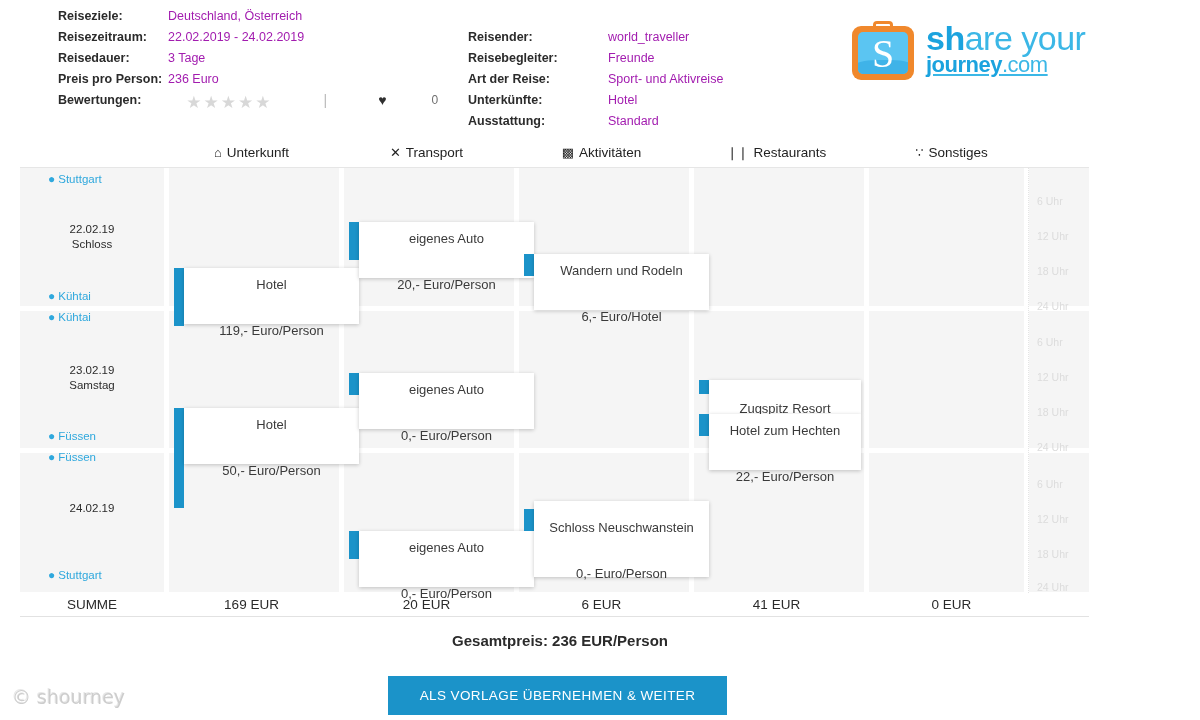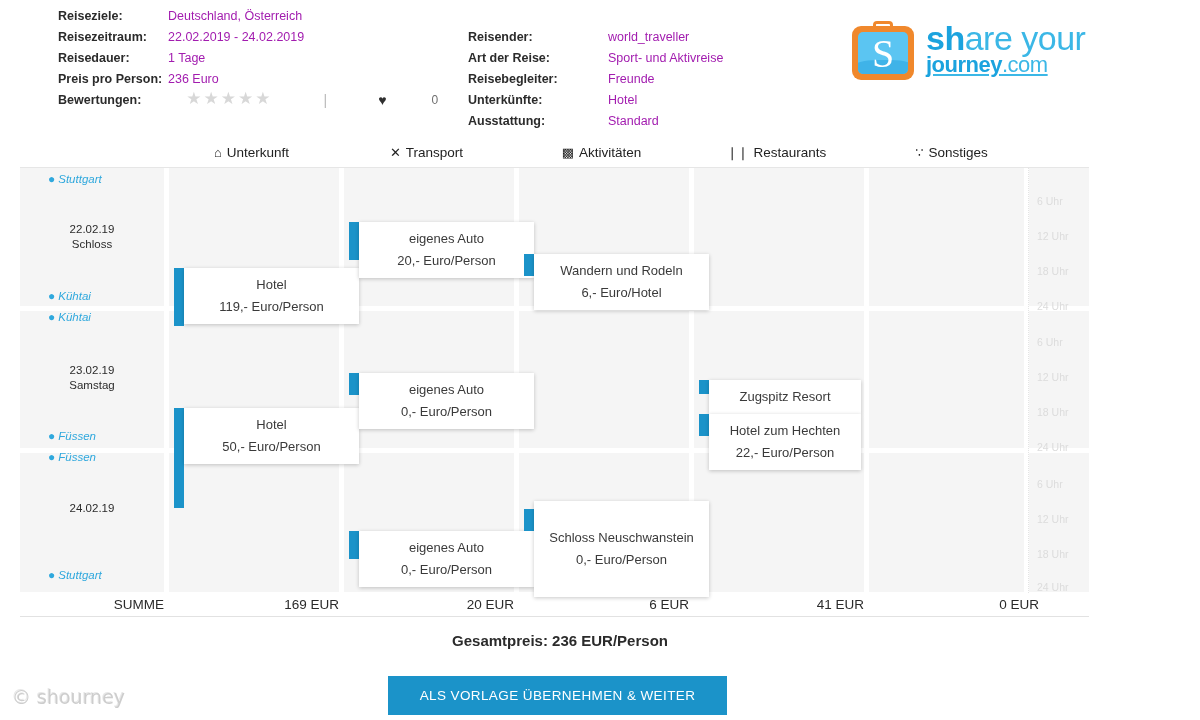--- a/index.html
+++ b/index.html
@@ -16,21 +16,21 @@
   .meta-col { position: absolute; font-size: 12.5px; line-height: 21px; }
   .meta-left  { left: 24px;  top: 6px;  width: 400px; }
   .meta-right { left: 448px; top: 27px; width: 380px; margin-left: 20px; }
   .meta-row { display: flex; align-items: flex-start; height: 21px; }
   .meta-label { font-weight: bold; color: #2b2b2b; }
   .meta-value { color: #a21caf; }
   .meta-left  .meta-label { width: 144px; padding-left: 34px; }
   .meta-right .meta-label { width: 140px; }
 
   
-  .rating-row { display: flex; align-items: flex-start; height: 21px; gap: 42px; }
+  .rating-row { display: flex; align-items: flex-end; height: 21px; gap: 42px; }
   .stars { display: flex; gap: 2px; margin-left: 3px; }
   .star { color: #d8d8d8; font-size: 17px; line-height: 17px; }
   .rate-div { color: #b9b9b9; margin: 0 9px 0 11px; font-size: 14px; }
   .heart { color: #2f2f2f; font-size: 14px; }
   .heart-count { color: #6f6f6f; font-size: 12px; margin-left: 3px; }
 
   
   .logo { position: absolute; left: 852px; top: 18px; display: flex; align-items: center; }
   .logo-case { position: relative; width: 62px; height: 62px; }
   .case-body {
@@ -77,21 +77,21 @@
     position: absolute; left: 20px; top: 167px; width: 1069px; height: 425px;
     background: #f5f5f5; border-top: 1px solid #e6e6e6;
   }
   .col-sep {
     position: absolute; top: 0; width: 5px; height: 425px; background: #ffffff;
   }
   .day-sep {
     position: absolute; left: 0; width: 1069px; height: 5px; background: #ffffff;
   }
   .daycol { position: absolute; left: 0; top: 0; width: 144px; height: 425px; }
-  .pin { position: absolute; font-size: 11.5px; color: #2fa8dd; white-space: nowrap; font-style: italic; }
+  .pin { position: absolute; font-size: 11.5px; color: #2fa8dd; white-space: nowrap; }
   .pin .pg { font-size: 12px; margin-right: 3px; }
   .datelbl {
     position: absolute; width: 144px; text-align: center;
     font-size: 11.5px; color: #2b2b2b; line-height: 15px;
   }
   .timeaxis { position: absolute; top: 0; left: 1009px; width: 60px; height: 425px; }
   .timetick {
     position: absolute; left: 8px; font-size: 10.5px; color: #dcdcdc; white-space: nowrap;
   }
   .timeline-v {
@@ -100,28 +100,28 @@
   }
 
   
   .bar { position: absolute; width: 10px; background: #1b93c9; }
   .card {
     position: absolute; background: #ffffff;
     box-shadow: 0 1px 4px rgba(0,0,0,0.22);
     display: flex; flex-direction: column; align-items: center; justify-content: center;
     font-size: 13px; color: #3a3a3a; line-height: 22px; text-align: center;
   }
-  .card .ln { white-space: nowrap; }
+  .card .ln { white-space: nowrap; margin-top: 24px; }
 
   
   .sumrow {
     position: absolute; left: 20px; top: 592px; width: 1069px; height: 25px;
     border-bottom: 1px solid #e2e2e2; display: flex; align-items: center;
   }
-  .sumcell { text-align: right; font-size: 13.5px; color: #2b2b2b; }
+  .sumcell { text-align: center; font-size: 13.5px; color: #2b2b2b; }
   .sum-label { width: 144px; }
   .sum-val { width: 175px; }
   .total {
     position: absolute; left: 0; top: 632px; width: 1120px; text-align: center;
     font-size: 15px; font-weight: bold; color: #2b2b2b;
   }
 
   
   .cta {
     position: absolute; left: 388px; top: 676px; width: 339px; height: 39px;
@@ -146,21 +146,21 @@
     <div class="meta-row">
       <span class="meta-label">Reiseziele:</span>
       <span class="meta-value">Deutschland, Österreich</span>
     </div>
     <div class="meta-row">
       <span class="meta-label">Reisezeitraum:</span>
       <span class="meta-value">22.02.2019 - 24.02.2019</span>
     </div>
     <div class="meta-row">
       <span class="meta-label">Reisedauer:</span>
-      <span class="meta-value">1 Tage</span>
+      <span class="meta-value">3 Tage</span>
     </div>
     <div class="meta-row">
       <span class="meta-label">Preis pro Person:</span>
       <span class="meta-value">236 Euro</span>
     </div>
     <div class="rating-row">
       <span class="meta-label">Bewertungen:</span>
       <span class="stars">
         <span class="star">★</span>
         <span class="star">★</span>
@@ -173,26 +173,26 @@
       <span class="heart-count">0</span>
     </div>
   </div>
 
   <div class="meta-col meta-right">
     <div class="meta-row">
       <span class="meta-label">Reisender:</span>
       <span class="meta-value">world_traveller</span>
     </div>
     <div class="meta-row">
+      <span class="meta-label">Reisebegleiter:</span>
+      <span class="meta-value">Freunde</span>
+    </div>
+    <div class="meta-row">
       <span class="meta-label">Art der Reise:</span>
       <span class="meta-value">Sport- und Aktivreise</span>
-    </div>
-    <div class="meta-row">
-      <span class="meta-label">Reisebegleiter:</span>
-      <span class="meta-value">Freunde</span>
     </div>
     <div class="meta-row">
       <span class="meta-label">Unterkünfte:</span>
       <span class="meta-value">Hotel</span>
     </div>
     <div class="meta-row">
       <span class="meta-label">Ausstattung:</span>
       <span class="meta-value">Standard</span>
     </div>
   </div>
@@ -307,21 +307,21 @@
       <div class="ln">0,- Euro/Person</div>
     </div>
 
     <div class="bar" style="left:504px; top:86px; height:22px"></div>
     <div class="card" style="left:514px; top:86px; width:175px; height:56px">
       <div class="ln">Wandern und Rodeln</div>
       <div class="ln">6,- Euro/Hotel</div>
     </div>
 
     <div class="bar" style="left:504px; top:341px; height:22px"></div>
-    <div class="card" style="left:514px; top:333px; width:175px; height:96px">
+    <div class="card" style="left:514px; top:333px; width:175px; height:76px">
       <div class="ln">Schloss Neuschwanstein</div>
       <div class="ln">0,- Euro/Person</div>
     </div>
 
     <div class="bar" style="left:679px; top:212px; height:14px"></div>
     <div class="card" style="left:689px; top:212px; width:152px; height:34px">
       <div class="ln">Zugspitz Resort</div>
     </div>
 
     <div class="bar" style="left:679px; top:246px; height:22px"></div>

